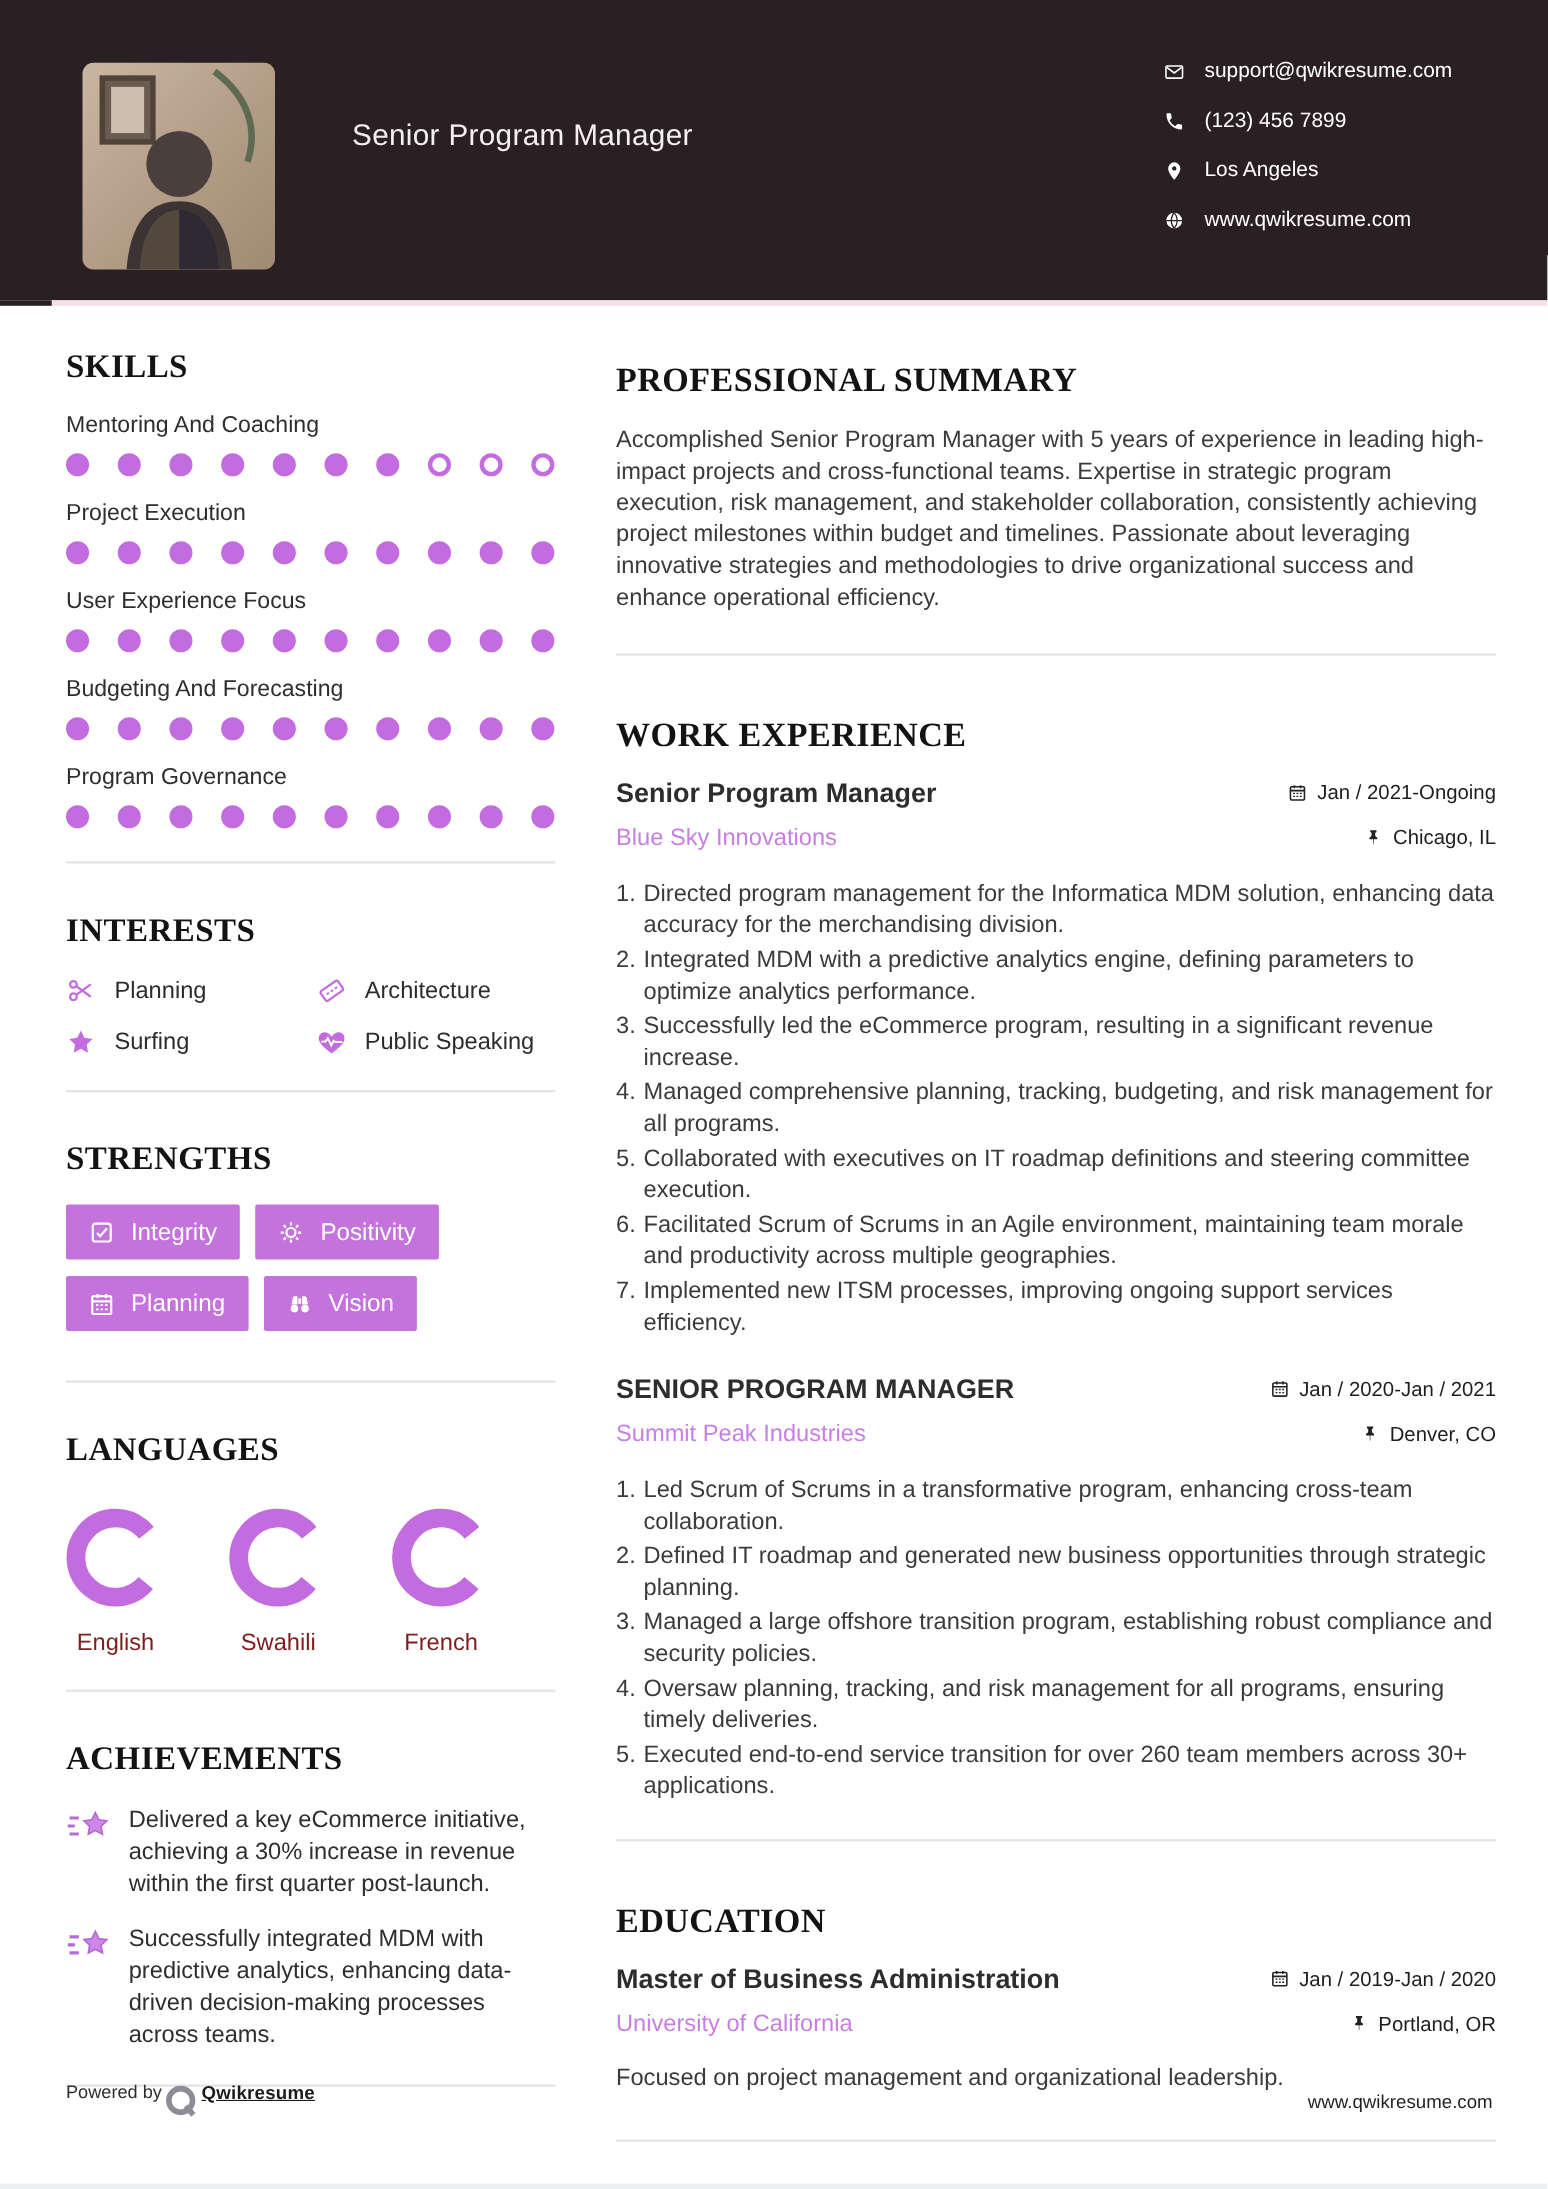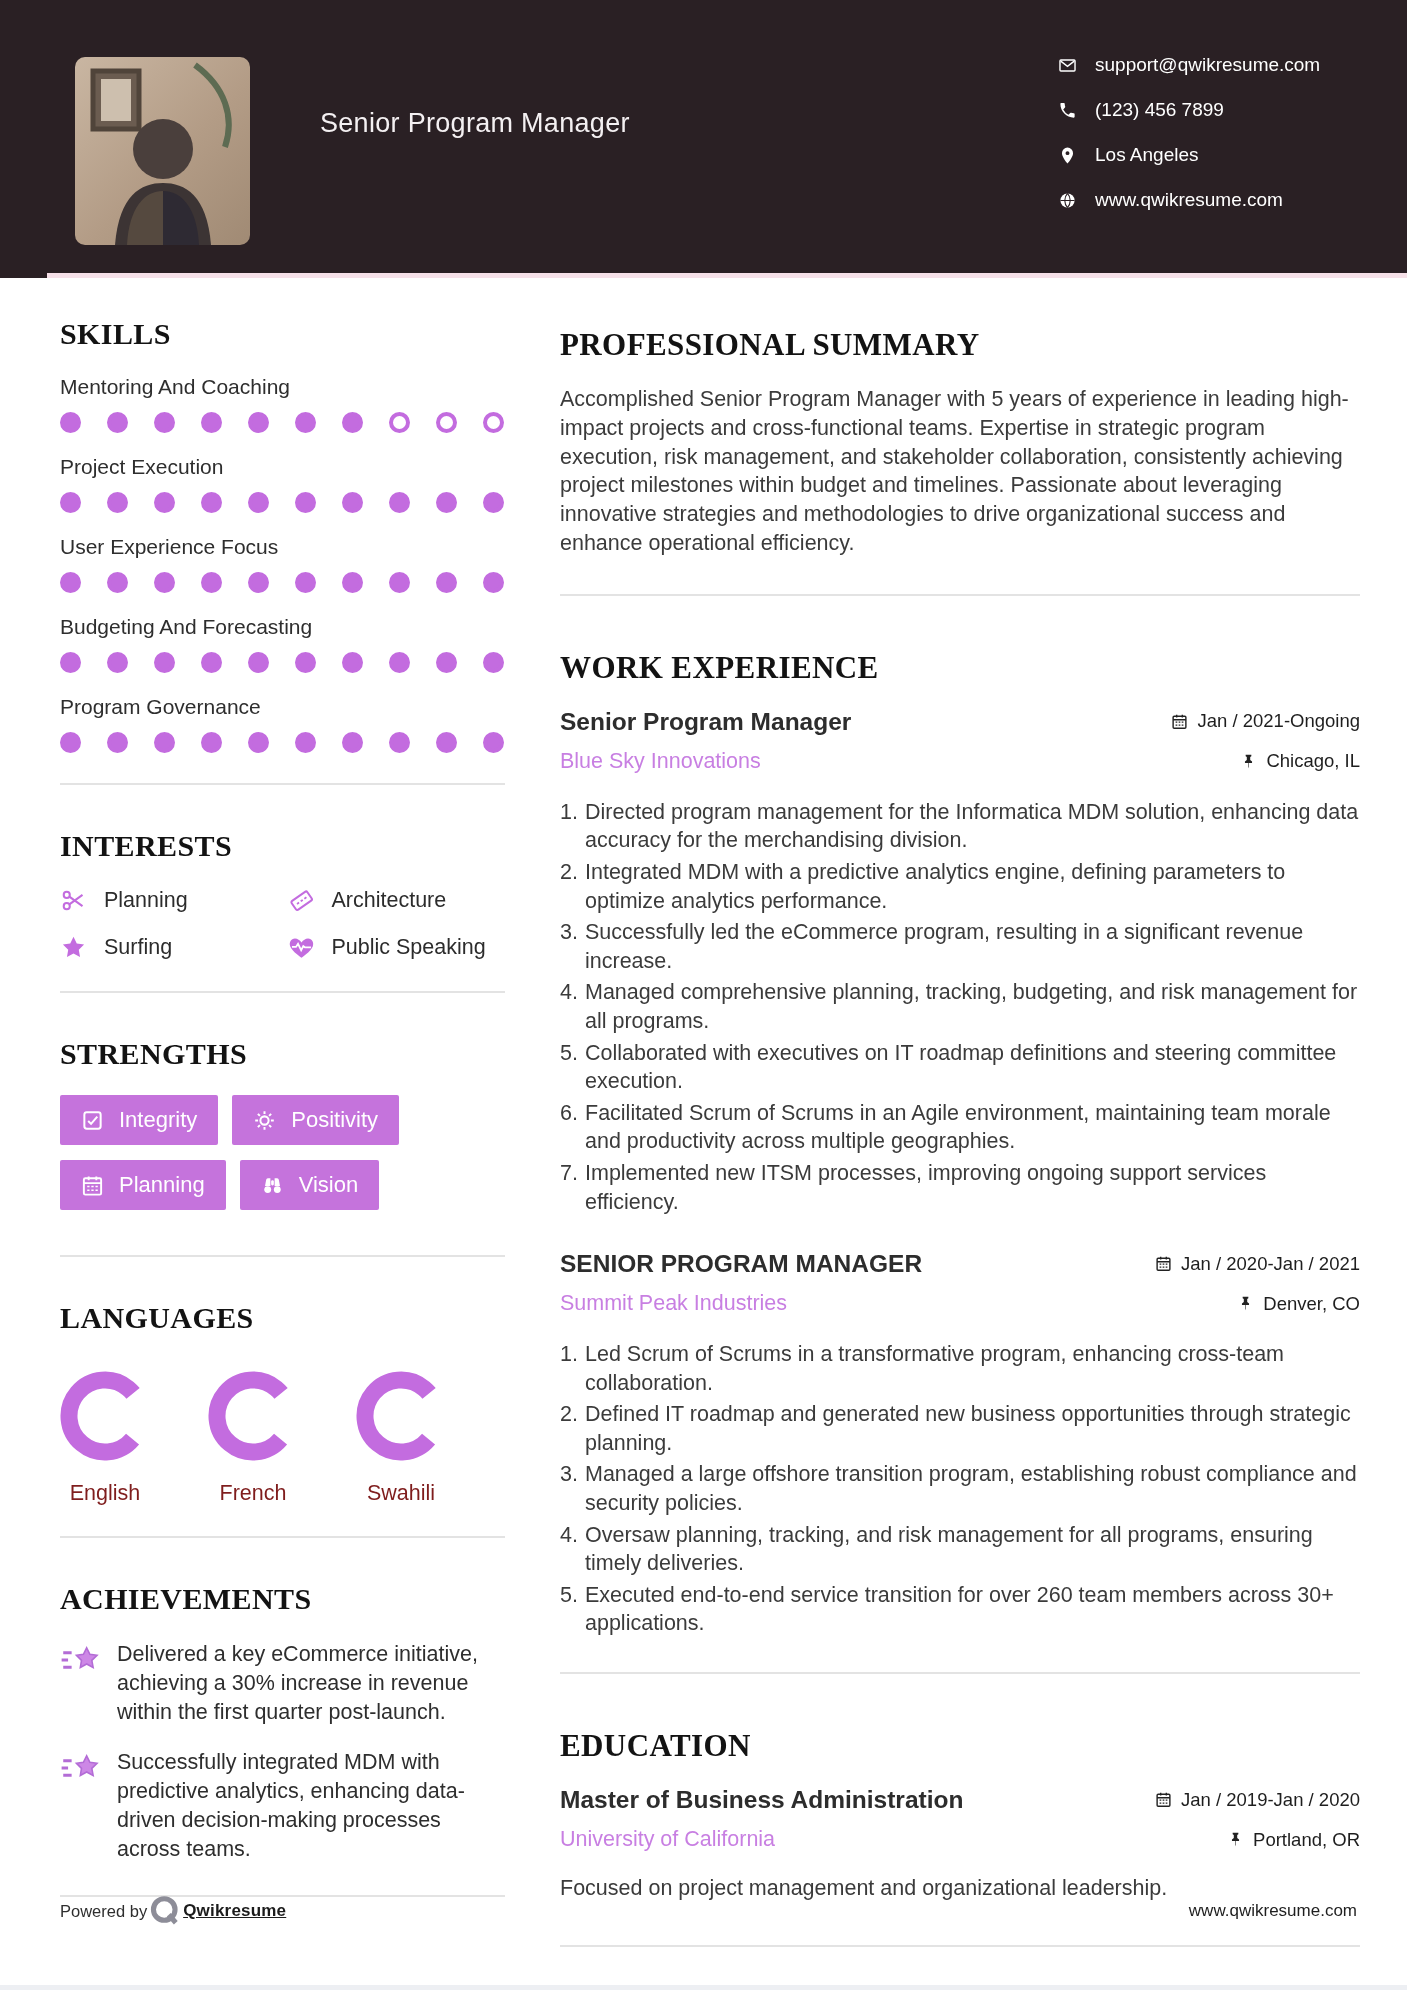--- a/index.html
+++ b/index.html
@@ -72,21 +72,21 @@
   .meta .m-icon { width:17px; height:17px; color:#222; flex:none; display:inline-flex; }
   .meta .m-icon svg { width:100%; height:100%; }
   .company-row { margin-top:13px; align-items:center; }
   .company { font-size:21.5px; color:#c87fe2; }
   ol.bullets { list-style:none; counter-reset:n; margin-top:24px; padding-left:25px; }
   ol.bullets li { position:relative; counter-increment:n; font-size:21.5px; line-height:1.33; color:#3b3b3b; margin-bottom:3px; }
   ol.bullets li::before { content:counter(n) "."; position:absolute; left:-25px; color:#3b3b3b; }
   .edu-desc { margin-top:22px; }
   
   .footer { position:absolute; left:60px; right:50px; top:1893px; display:flex; justify-content:space-between; align-items:center; }
-  .powered { display:flex; align-items:center; gap:0; font-size:16.5px; color:#2e2e2e; }
+  .powered { display:flex; gap:0; font-size:16.5px; color:#2e2e2e; }
   .q-logo { width:36px; height:36px; display:inline-flex; }
   .q-logo svg { width:100%; height:100%; }
   .brand-link { font-size:17px; color:#1b1b1b; text-decoration:underline; font-weight:700; letter-spacing:0.2px; }
   .footer-url { font-size:17px; color:#1f1f1f; }
   .page-bottom { position:absolute; left:0; right:0; bottom:0; height:5px; background:#edeff3; }
 </style>
 </head>
 <body>
 
 <div class="page">
@@ -351,28 +351,28 @@
             <svg class="lang-arc" viewBox="0 0 90 90">
               <circle class="arc" cx="45" cy="45" r="36" transform="rotate(40 45 45)" stroke-dasharray="176.4 49.8"></circle>
             </svg>
             <div class="lang-label">English</div>
           </div>
 
           <div class="lang">
             <svg class="lang-arc" viewBox="0 0 90 90">
               <circle class="arc" cx="45" cy="45" r="36" transform="rotate(40 45 45)" stroke-dasharray="176.4 49.8"></circle>
             </svg>
-            <div class="lang-label">French</div>
+            <div class="lang-label">Swahili</div>
           </div>
 
           <div class="lang">
             <svg class="lang-arc" viewBox="0 0 90 90">
               <circle class="arc" cx="45" cy="45" r="36" transform="rotate(40 45 45)" stroke-dasharray="176.4 49.8"></circle>
             </svg>
-            <div class="lang-label">Swahili</div>
+            <div class="lang-label">French</div>
           </div>
 
       </div>
 
       <hr class="divider">
 
       <div class="side-heading">ACHIEVEMENTS</div>
       <div>
 
           <div class="ach-item">

